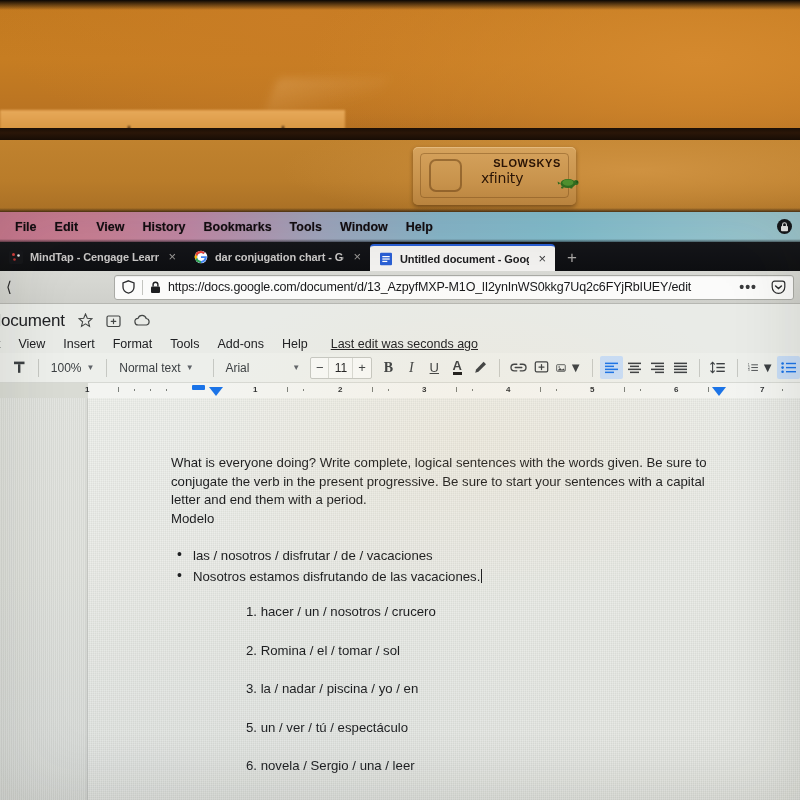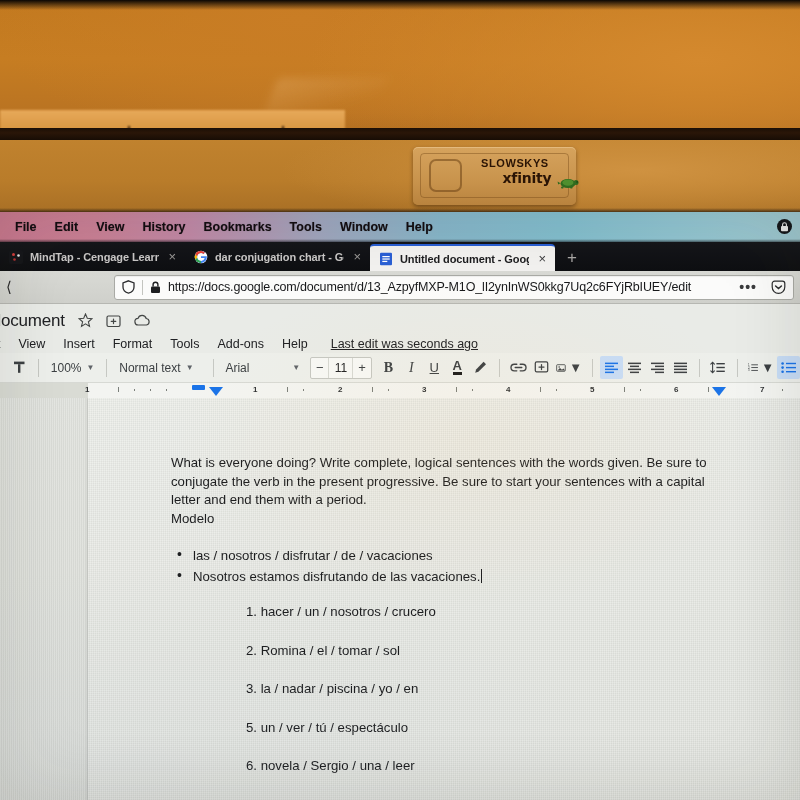--- a/index.html
+++ b/index.html
@@ -69,25 +69,25 @@
     border: 1px solid rgba(120,75,25,.45); border-radius: 4px;
   }
   .webcam-lens-sq {
     position: absolute; left: 16px; top: 12px; width: 33px; height: 33px;
     border: 2px solid rgba(110,68,22,.55); border-radius: 7px;
   }
   .sticker-text { position: absolute; left: 68px; top: 10px; width: 92px; color: #2a1405; }
   .sticker-brand1 {
     font-size: 11px; font-weight: 700; letter-spacing: .6px; line-height: 13px;
     font-family: "Liberation Sans", sans-serif;
+    text-align: center;
   }
   .sticker-brand2 {
-    font-size: 14px; font-weight: 700; line-height: 17px; letter-spacing: -.2px;
+    font-size: 14px; font-weight: 400; line-height: 17px; letter-spacing: -.2px;
     font-family: "DejaVu Sans", sans-serif;
-    text-align: center;
   }
   .turtle-icon {
     position: absolute; right: -6px; top: 20px; width: 22px; height: 12px;
   }
 
   
   .screen {
     position: absolute; left: 0; top: 212px; width: 800px; height: 588px;
     overflow: hidden;
     background: #ecedeb;

